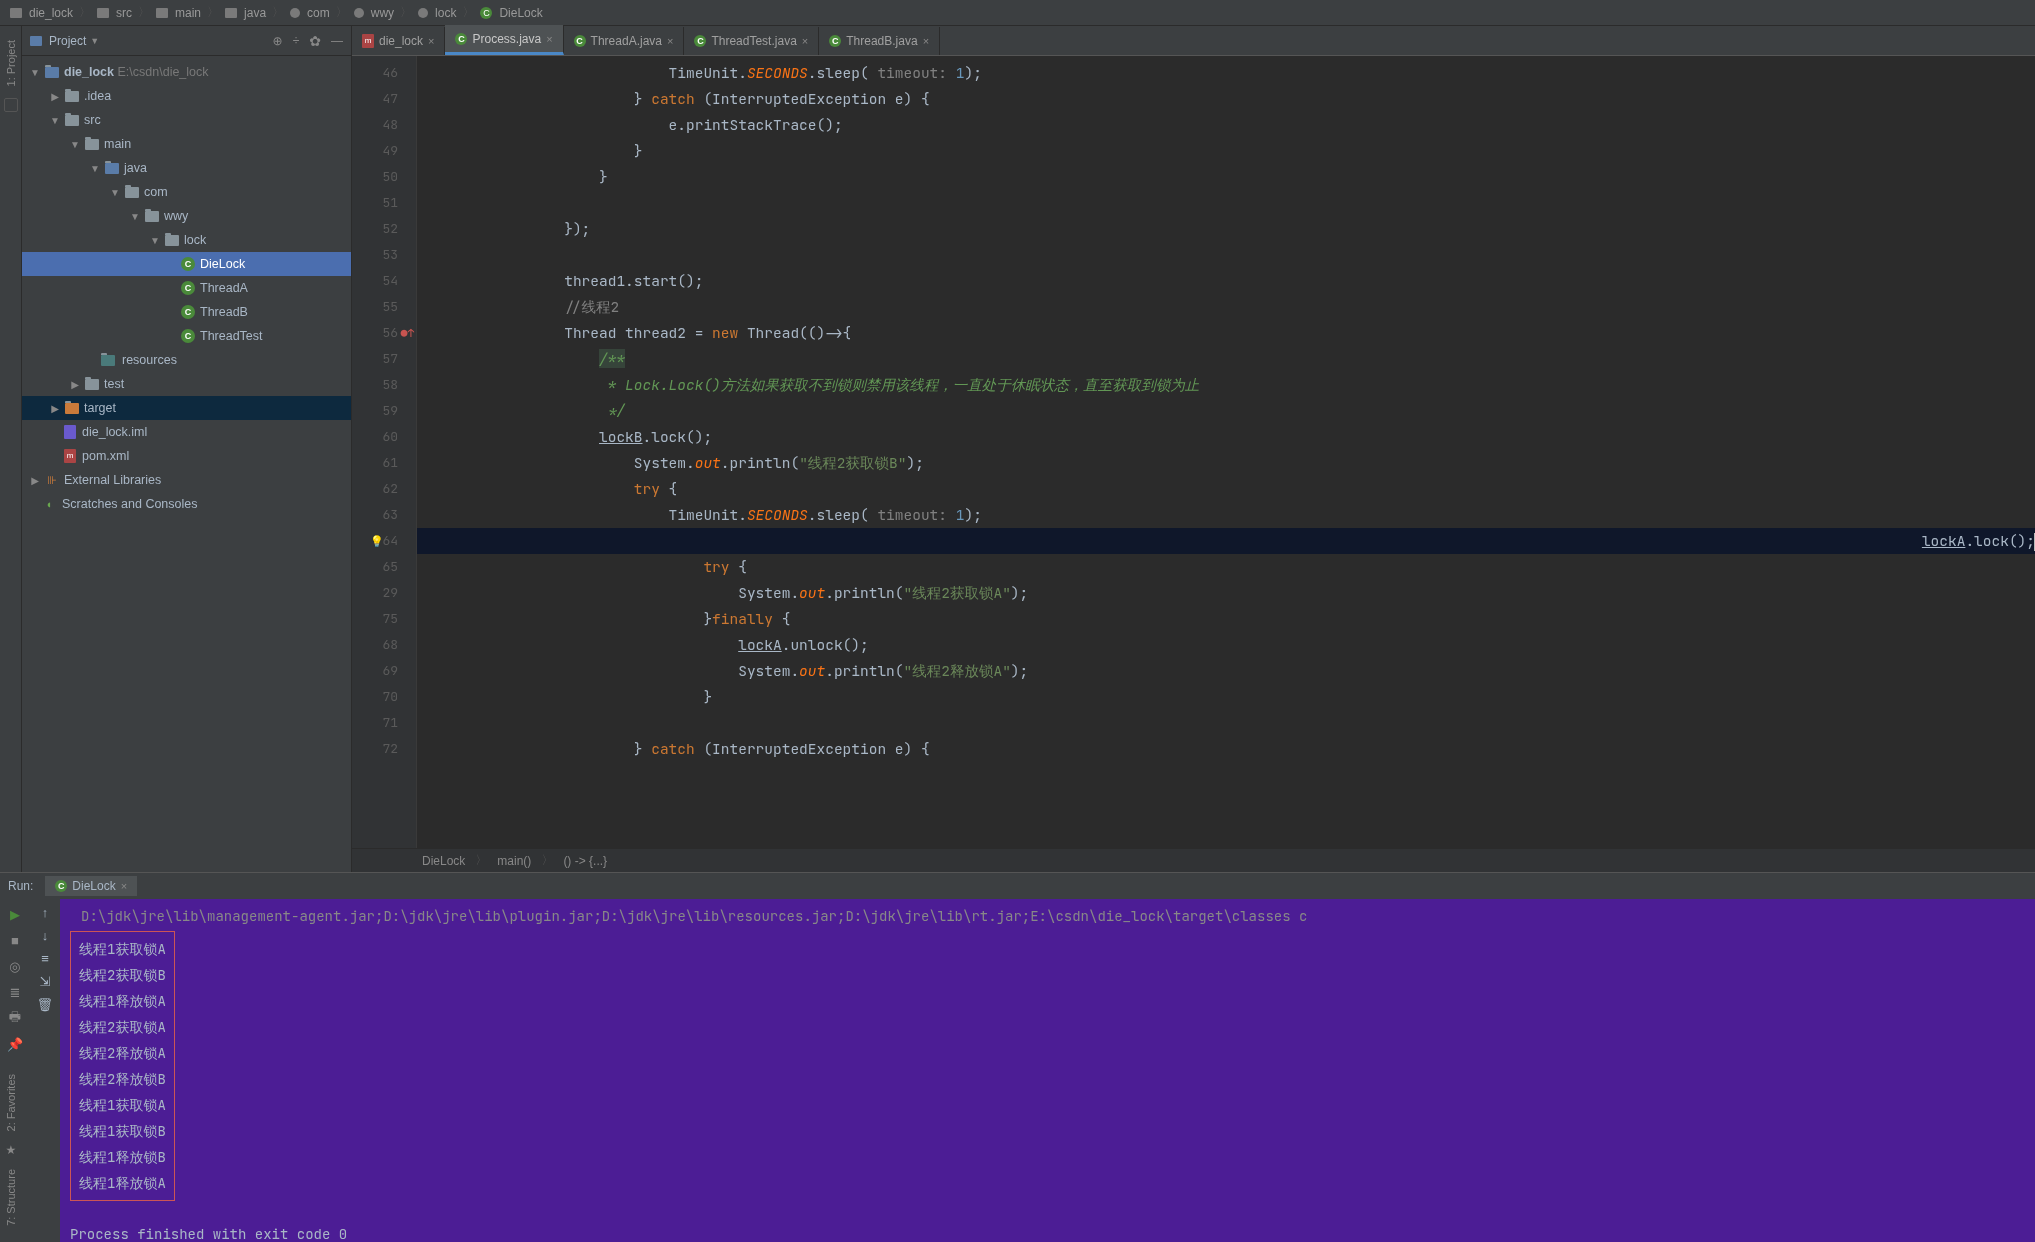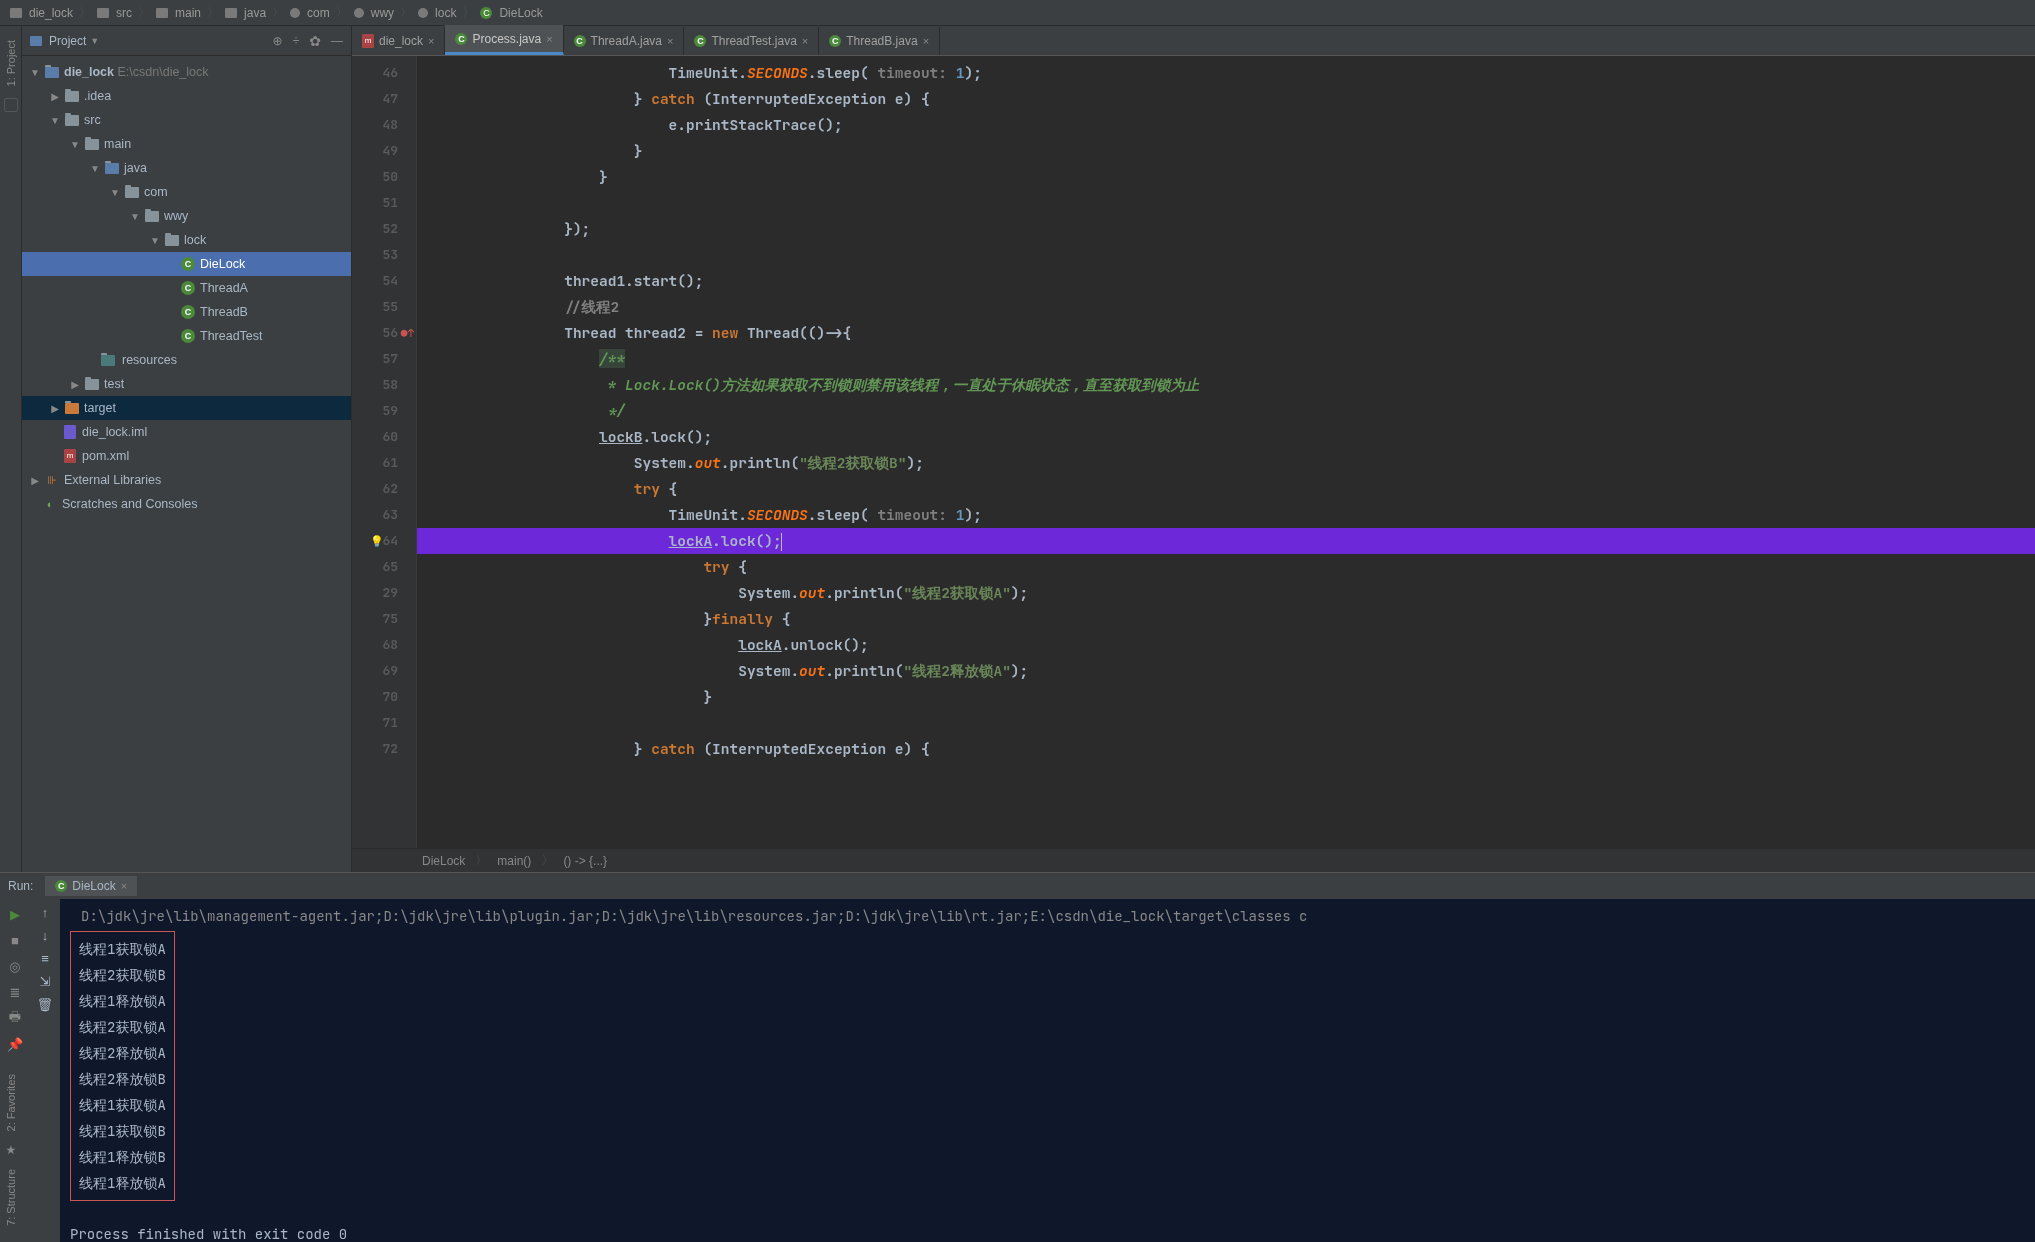--- a/index.html
+++ b/index.html
@@ -108,21 +108,21 @@
   border-right: 1px solid #2b2b2b;
   cursor: pointer;
 }
 .ed-tab.active {
   background: #4e5254;
   border-bottom: 3px solid #4a88c7;
   height: 30px;
   color: #c8c8c8;
 }
 .ed-tab .close { color: #888; font-size: 11px; }
-.editor-area { flex:1; display:flex; background:#2b2b2b; overflow:hidden; position:relative; min-height:0;font-weight:bold; }
+.editor-area { flex:1; display:flex; background:#2b2b2b; overflow:hidden; position:relative; min-height:0; }
 .gutter {
   width: 65px;
   background: #313335;
   color: #5a5a5a;
   font-family: "JetBrains Mono", Consolas, monospace;
   font-size: 13px;
   text-align: right;
   padding-top: 4px;
   line-height: 26px;
   border-right: 1px solid #3a3a3a;
@@ -132,21 +132,21 @@
 .code-body {
   flex: 1;
   font-family: "JetBrains Mono", Consolas, monospace;
   font-size: 14.5px;
   line-height: 26px;
   padding-top: 4px;
   white-space: pre;
   overflow: hidden;
 }
 .code-line { height: 26px; padding-left: 8px; }
-.code-line.hl { background: #6d28d9; }
+.code-line.hl { background: #0f172a; text-align: right; }
 .kw { color: #cc7832; }
 .str { color: #6a8759; }
 .st { color: #f97316; font-style: italic; }
 .lit { color: #6897bb; }
 .cm2 { color: #808080; }
 .doc { color: #629755; font-style: italic; }
 .doc-hl { background:#36443a; }
 .param { color: #808080; }
 .und { text-decoration: underline; }
 .caret { display:inline-block; width:1px; height:18px; background:#bbb; vertical-align:middle; margin-left:-1px;}
@@ -157,21 +157,21 @@
   font-size: 12px;
   display: flex;
   align-items: center;
   padding-left: 70px;
   gap: 10px;
   border-top: 1px solid #2b2b2b;
 }
 .breadcrumb-bar .sep { color: #555; }
 .bottom-panel {
   height: 370px;
-  background: #0f172a;
+  background: #4c1d95;
   border-top: 1px solid #555;
   display: flex;
   flex-direction: column;
 }
 .run-header {
   height: 26px;
   background: #3c3f41;
   display: flex;
   align-items: center;
   font-size: 12px;

